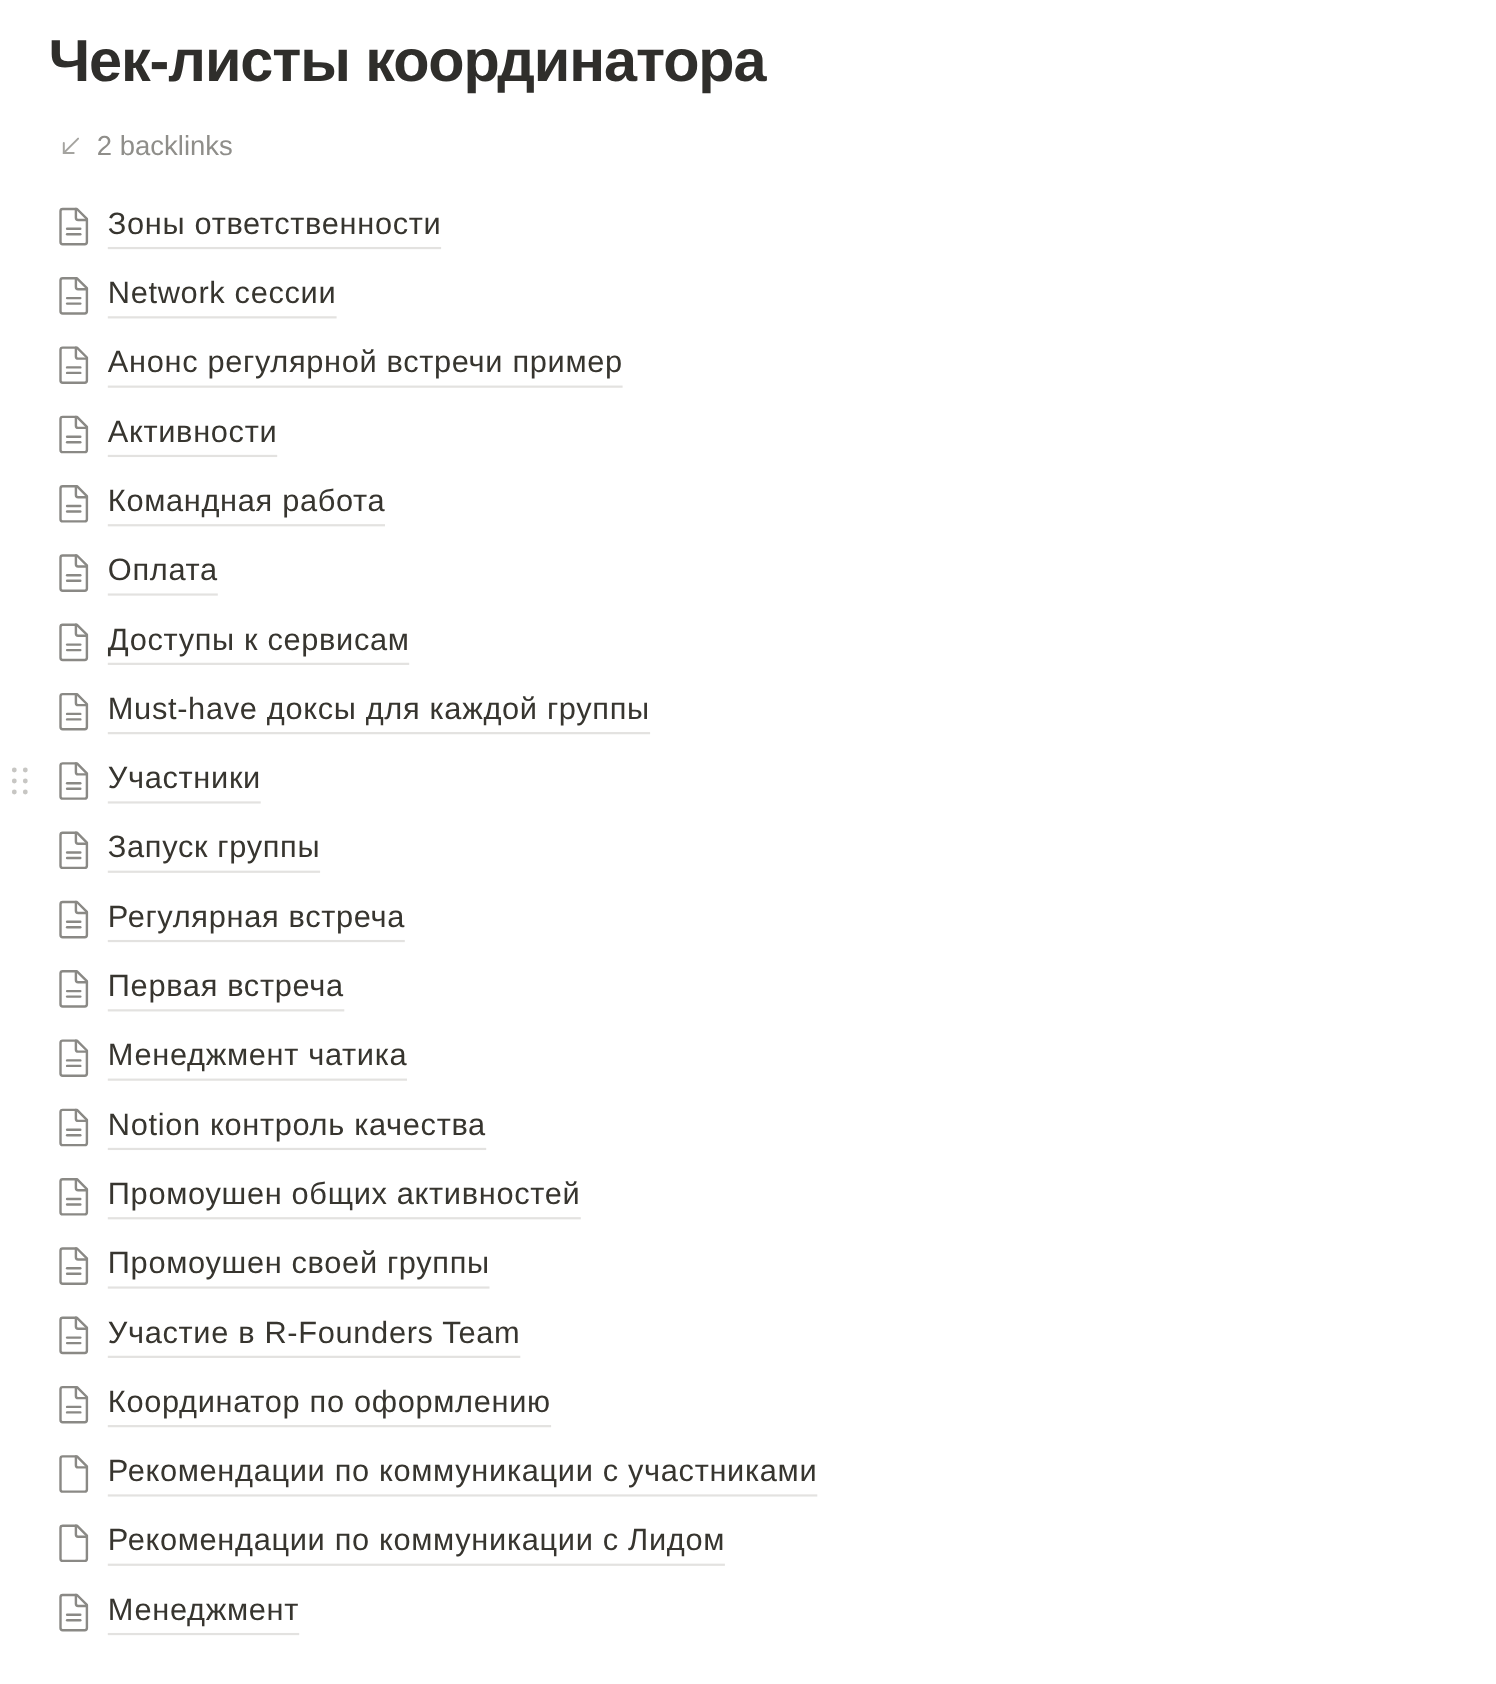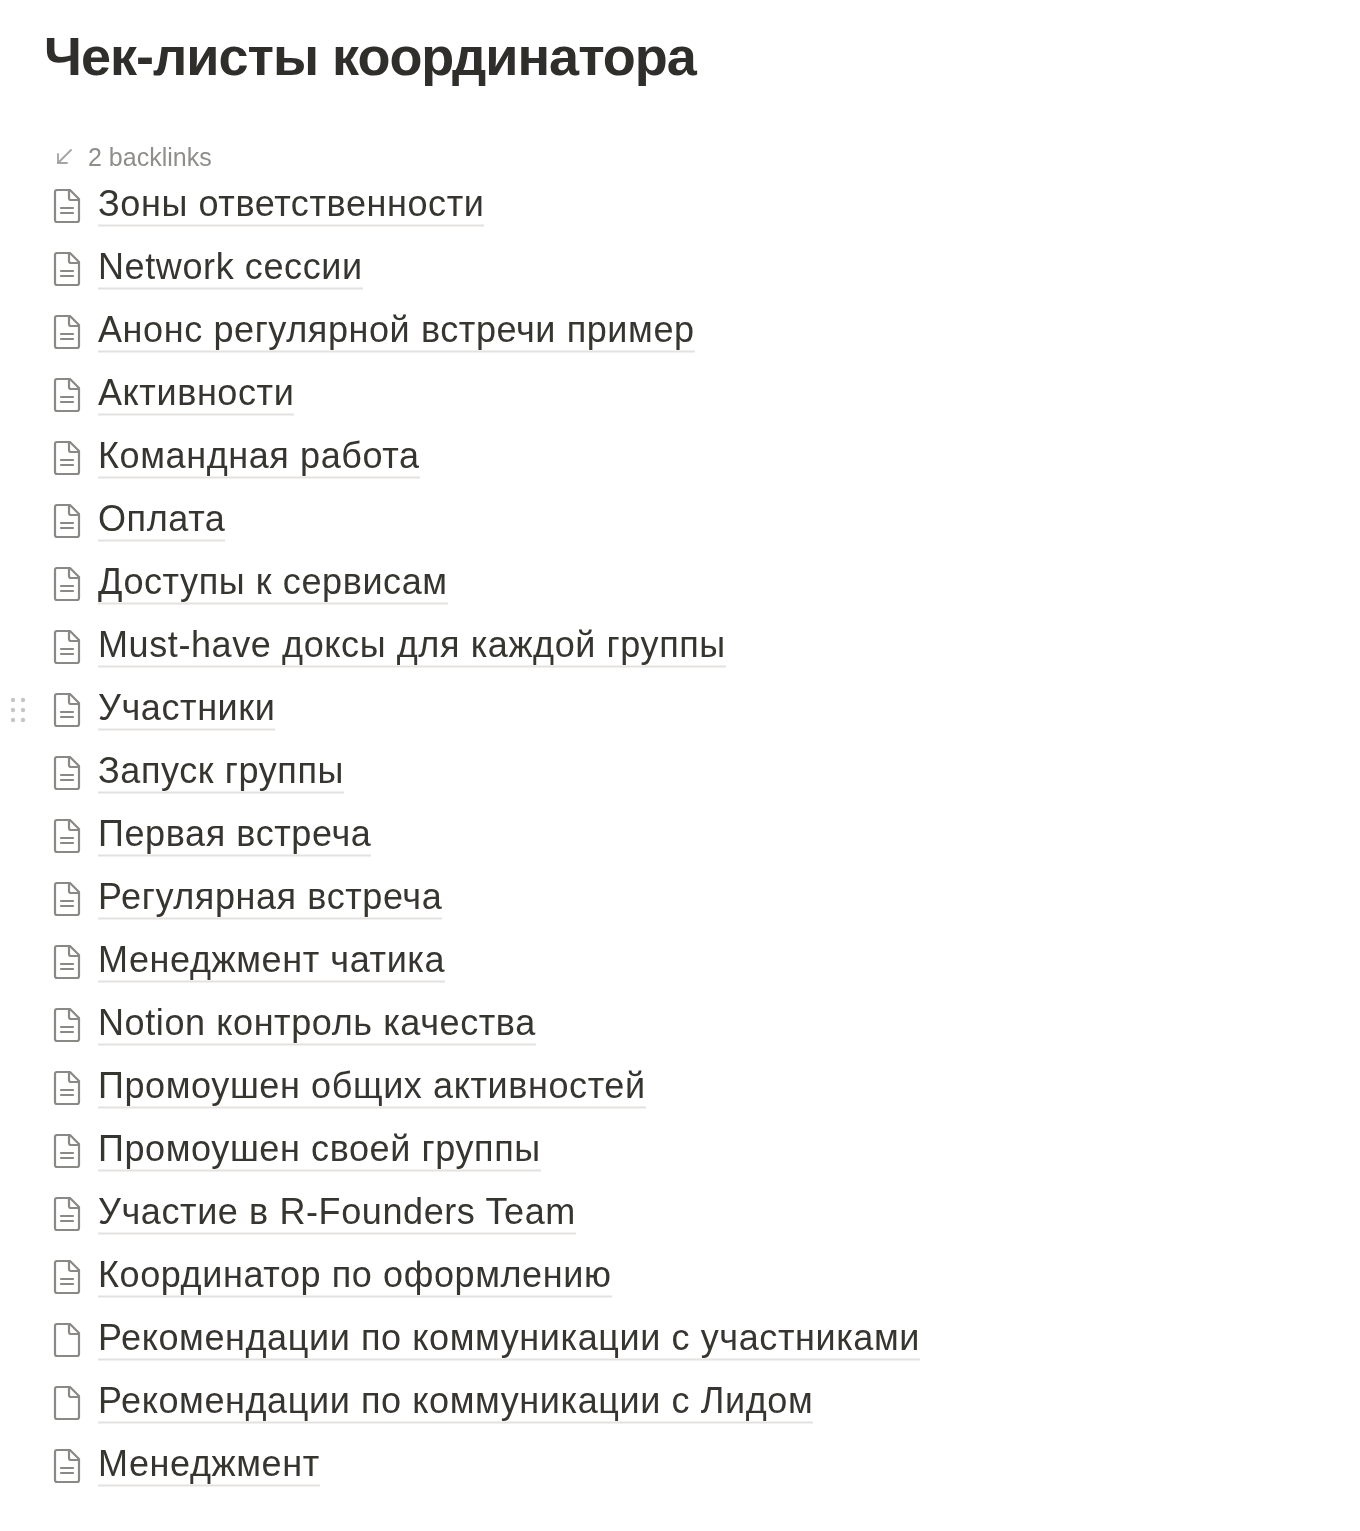--- a/index.html
+++ b/index.html
@@ -9,39 +9,39 @@
     color: #37352f;
   }
   .title {
     position: absolute; left: 44px; top: 10px;
     font-size: 54px; font-weight: 700; letter-spacing: -1px;
     color: #2f2e2b; line-height: 92px; margin: 0;
   }
   .backlinks {
     position: absolute; left: 52px; top: 116px; height: 34px;
     display: flex; align-items: center; gap: 12px;
-    color: #8f8e8a; font-size: 25px; cursor: pointer; margin-top: 24px;
+    color: #8f8e8a; font-size: 25px; cursor: pointer;
   }
   .backlinks svg { width: 24px; height: 24px; }
   .list { position: absolute; left: 0; top: 174px; width: 1360px; }
   .row {
     position: relative; height: 63px; display: flex; align-items: center;
   }
   .handle {
     position: absolute; left: 8px; top: 50%; transform: translateY(-50%);
     width: 20px; height: 32px; display: none;
   }
   .row.hovered .handle { display: block; }
   .page-icon {
     position: absolute; left: 50px; top: 50%; transform: translateY(-50%);
     width: 34px; height: 38px;
   }
   .link {
     position: absolute; left: 98px; top: 50%; transform: translateY(-50%);
-    font-size: 36px; font-weight: 500; color: #37352f;
+    font-size: 28px; font-weight: 500; color: #37352f;
     letter-spacing: 0.6px; white-space: nowrap; cursor: pointer;
     padding-bottom: 3px;
     border-bottom: 2px solid #e3e2e0;
     line-height: 36px;
   }
 </style>
 </head>
 <body>
 
 <h1 class="title">Чек-листы координатора</h1>
@@ -185,44 +185,44 @@
     <div class="row">
 
     <svg class="page-icon" viewBox="0 0 34 38" fill="none" stroke="#8a8985" stroke-width="2.2" stroke-linejoin="round" stroke-linecap="round">
       <path d="M7 3 H20 L29 12 V33 a2 2 0 0 1 -2 2 H7 a2 2 0 0 1 -2 -2 V5 a2 2 0 0 1 2 -2 Z"></path>
       <path d="M19 3 V11 a2 2 0 0 0 2 2 H29"></path>
       <g class="lines">
         <line x1="11" y1="21" x2="23" y2="21"></line>
         <line x1="11" y1="26" x2="23" y2="26"></line>
       </g>
     </svg>
+    <span class="link">Регулярная встреча</span>
+  </div>
+    <div class="row">
+
+    <svg class="page-icon" viewBox="0 0 34 38" fill="none" stroke="#8a8985" stroke-width="2.2" stroke-linejoin="round" stroke-linecap="round">
+      <path d="M7 3 H20 L29 12 V33 a2 2 0 0 1 -2 2 H7 a2 2 0 0 1 -2 -2 V5 a2 2 0 0 1 2 -2 Z"></path>
+      <path d="M19 3 V11 a2 2 0 0 0 2 2 H29"></path>
+      <g class="lines">
+        <line x1="11" y1="21" x2="23" y2="21"></line>
+        <line x1="11" y1="26" x2="23" y2="26"></line>
+      </g>
+    </svg>
     <span class="link">Первая встреча</span>
   </div>
     <div class="row">
 
     <svg class="page-icon" viewBox="0 0 34 38" fill="none" stroke="#8a8985" stroke-width="2.2" stroke-linejoin="round" stroke-linecap="round">
       <path d="M7 3 H20 L29 12 V33 a2 2 0 0 1 -2 2 H7 a2 2 0 0 1 -2 -2 V5 a2 2 0 0 1 2 -2 Z"></path>
       <path d="M19 3 V11 a2 2 0 0 0 2 2 H29"></path>
       <g class="lines">
         <line x1="11" y1="21" x2="23" y2="21"></line>
         <line x1="11" y1="26" x2="23" y2="26"></line>
       </g>
     </svg>
-    <span class="link">Регулярная встреча</span>
-  </div>
-    <div class="row">
-
-    <svg class="page-icon" viewBox="0 0 34 38" fill="none" stroke="#8a8985" stroke-width="2.2" stroke-linejoin="round" stroke-linecap="round">
-      <path d="M7 3 H20 L29 12 V33 a2 2 0 0 1 -2 2 H7 a2 2 0 0 1 -2 -2 V5 a2 2 0 0 1 2 -2 Z"></path>
-      <path d="M19 3 V11 a2 2 0 0 0 2 2 H29"></path>
-      <g class="lines">
-        <line x1="11" y1="21" x2="23" y2="21"></line>
-        <line x1="11" y1="26" x2="23" y2="26"></line>
-      </g>
-    </svg>
     <span class="link">Менеджмент чатика</span>
   </div>
     <div class="row">
 
     <svg class="page-icon" viewBox="0 0 34 38" fill="none" stroke="#8a8985" stroke-width="2.2" stroke-linejoin="round" stroke-linecap="round">
       <path d="M7 3 H20 L29 12 V33 a2 2 0 0 1 -2 2 H7 a2 2 0 0 1 -2 -2 V5 a2 2 0 0 1 2 -2 Z"></path>
       <path d="M19 3 V11 a2 2 0 0 0 2 2 H29"></path>
       <g class="lines">
         <line x1="11" y1="21" x2="23" y2="21"></line>
         <line x1="11" y1="26" x2="23" y2="26"></line>

